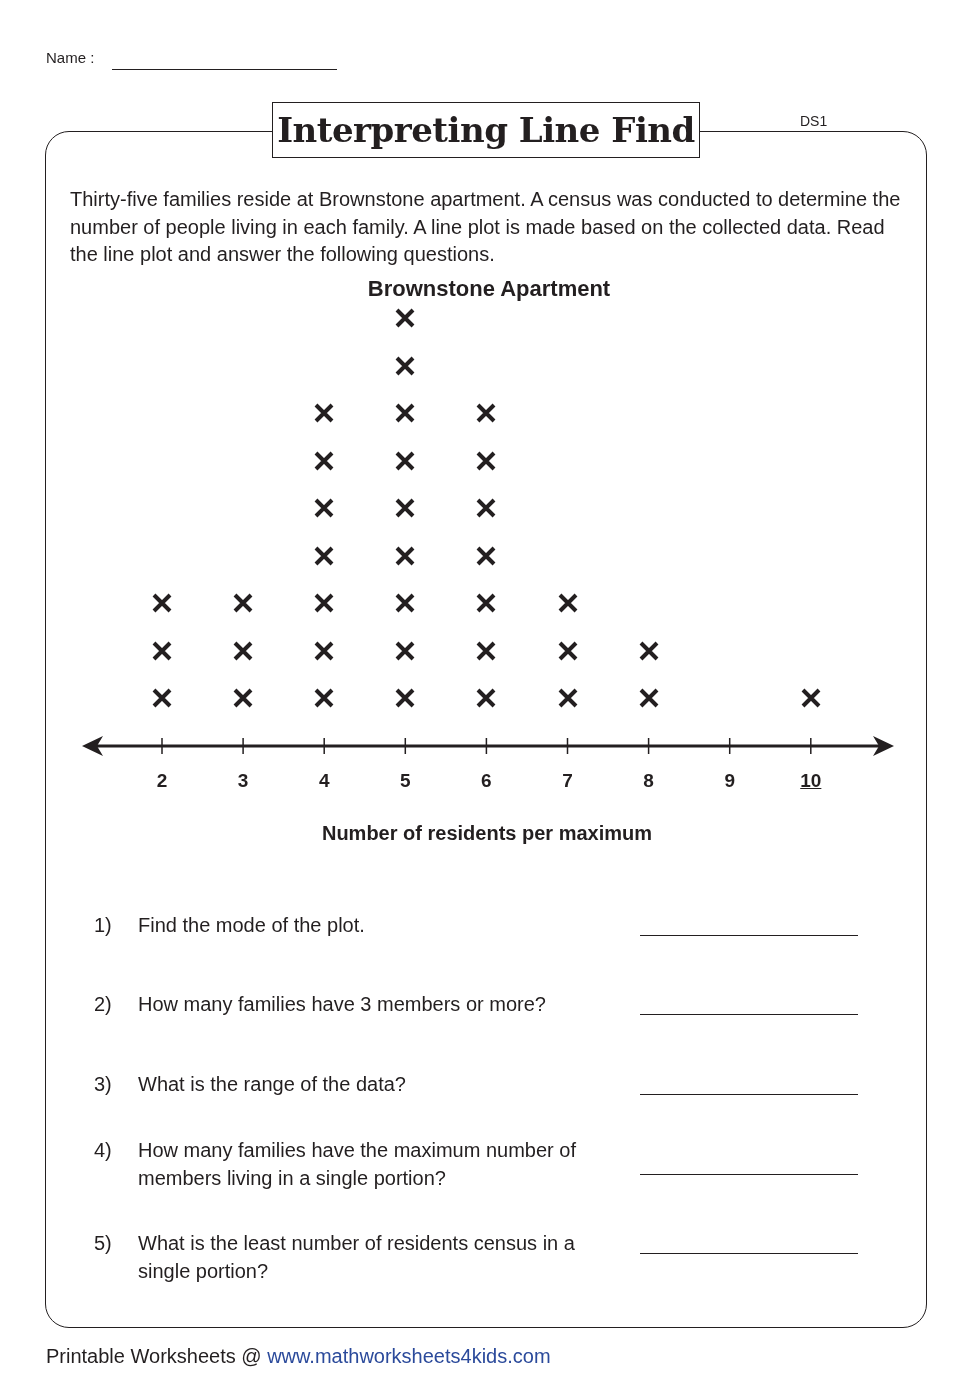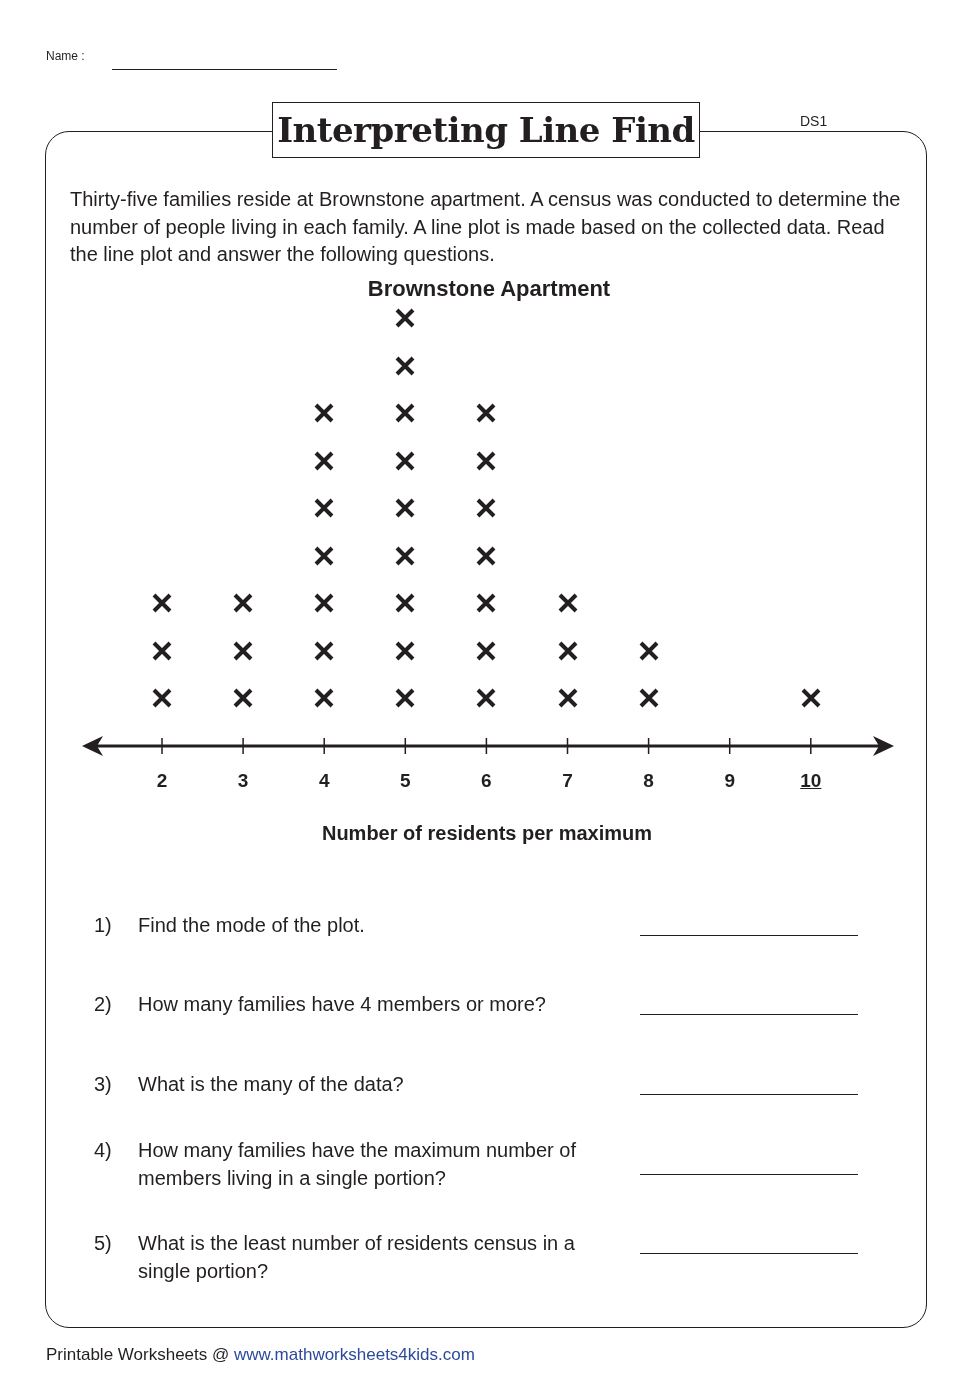--- a/index.html
+++ b/index.html
@@ -1,39 +1,39 @@
 <!DOCTYPE html>
 <html><head>
 <meta charset="utf-8">
 <style>
   html, body { margin: 0; padding: 0; background: #ffffff; }
   body { width: 978px; height: 1384px; position: relative; overflow: hidden;
          font-family: "Liberation Sans", "DejaVu Sans", sans-serif; color: #231f20; }
   .abs { position: absolute; }
-  #name-label { left: 46px; top: 49px; font-size: 12px; }
+  #name-label { left: 46px; top: 49px; font-size: 15px; }
   #name-line { left: 112px; top: 69px; width: 225px; border-bottom: 1.5px solid #231f20; }
   #frame { left: 45px; top: 131px; width: 882px; height: 1197px; border: 1.5px solid #231f20;
            border-radius: 24px; box-sizing: border-box; }
   #title-box { left: 272px; top: 102px; width: 428px; height: 56px; border: 1.5px solid #231f20;
                background: #fff; box-sizing: border-box; display: flex; align-items: center; justify-content: center; }
   #title-text { font-family: "DejaVu Serif", "Liberation Serif", serif; font-weight: bold; font-size: 34px;
                 letter-spacing: -0.5px; color: #231f20; }
   #code { left: 800px; top: 113px; font-size: 14px; }
   #intro { left: 70px; top: 186px; width: 840px; font-size: 20px; line-height: 27.5px; }
   #chart-title { left: 0; width: 978px; top: 276px; text-align: center; font-size: 22px; font-weight: bold; }
   #plot { left: 0; top: 300px; width: 978px; height: 480px; }
   .xmark { position: absolute; width: 22px; height: 22px; transform: translate(-50%, -50%); }
   .xmark svg { width: 22px; height: 22px; display: block; }
   .tick-label { position: absolute; top: 770px; font-size: 19px; font-weight: bold; transform: translateX(-50%); }
   #axis-label { left: 0; width: 974px; top: 822px; text-align: center; font-size: 20px; font-weight: bold; }
   .q { position: absolute; left: 94px; width: 780px; font-size: 20px; line-height: 28px; }
   .q-num { position: absolute; left: 0; top: 0; }
   .q-text { position: absolute; left: 44px; top: 0; width: 470px; }
   .answer-line { position: absolute; left: 546px; width: 218px; border-bottom: 1.5px solid #231f20; }
-  #footer { left: 46px; top: 1345px; font-size: 17px; }
+  #footer { left: 46px; top: 1345px; font-size: 20px; }
   #footer-link { color: #2b4a9b; }
 </style>
 </head>
 <body>
 
 <div class="abs" id="name-label">Name :</div>
 <div class="abs" id="name-line"></div>
 
 <div class="abs" id="frame"></div>
 
@@ -257,26 +257,26 @@
 <div class="abs" id="axis-label">Number of residents per maximum</div>
 
 <div id="questions">
   <div class="q" style="top:911px;">
     <span class="q-num">1)</span>
     <span class="q-text">Find the mode of the plot.</span>
     <div class="answer-line" style="top:24px;"></div>
   </div>
   <div class="q" style="top:990px;">
     <span class="q-num">2)</span>
-    <span class="q-text">How many families have 4 members or more?</span>
+    <span class="q-text">How many families have 3 members or more?</span>
     <div class="answer-line" style="top:24px;"></div>
   </div>
   <div class="q" style="top:1070px;">
     <span class="q-num">3)</span>
-    <span class="q-text">What is the many of the data?</span>
+    <span class="q-text">What is the range of the data?</span>
     <div class="answer-line" style="top:24px;"></div>
   </div>
   <div class="q" style="top:1136px;">
     <span class="q-num">4)</span>
     <span class="q-text">How many families have the maximum number of members living in a single portion?</span>
     <div class="answer-line" style="top:38px;"></div>
   </div>
   <div class="q" style="top:1229px;">
     <span class="q-num">5)</span>
     <span class="q-text">What is the least number of residents census in a single portion?</span>

